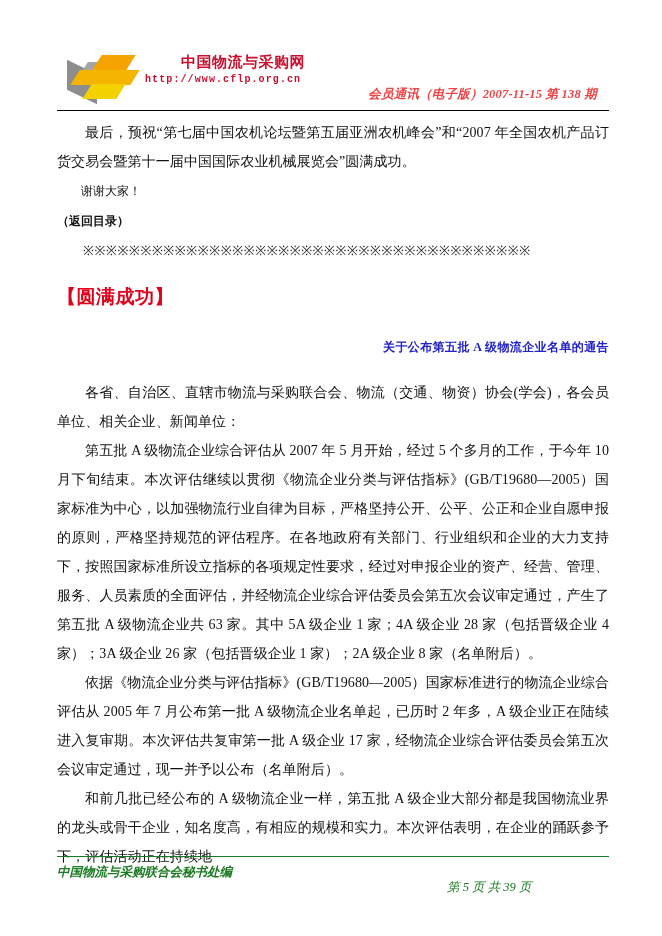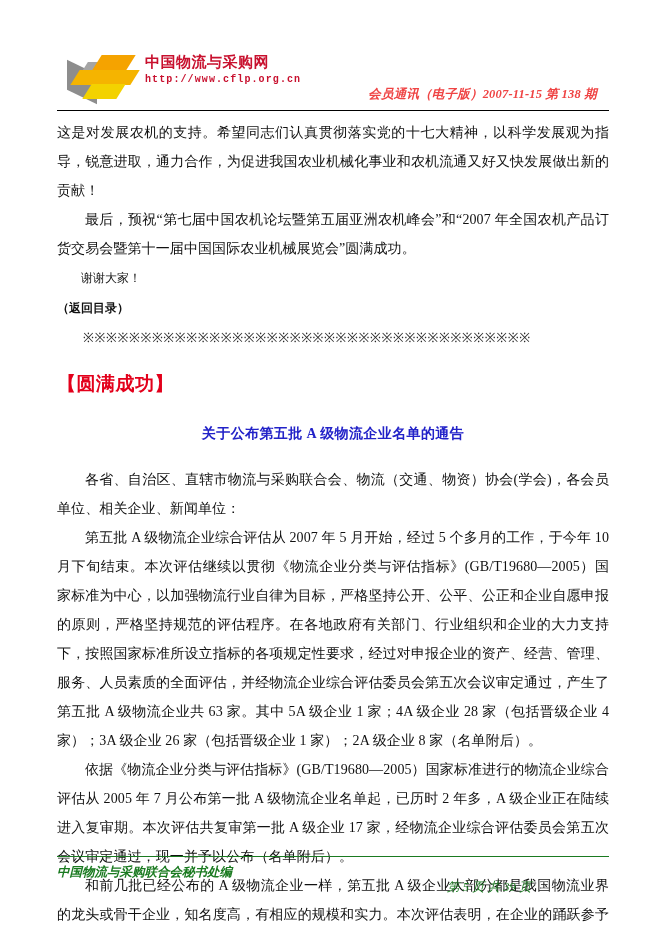--- a/index.html
+++ b/index.html
@@ -85,20 +85,21 @@
     width: 160px;
   }
   #logo-title {
     font-family: "DejaVu Sans", sans-serif;
     font-weight: bold;
     font-size: 15px;
     letter-spacing: 0.5px;
     color: #c8102e;
     line-height: 20px;
     white-space: nowrap;
+    text-align: right;
   }
   #logo-url {
     font-family: "Liberation Mono", "DejaVu Sans Mono", monospace;
     font-weight: bold;
     font-size: 10px;
     letter-spacing: 1.1px;
     color: #c8102e;
     line-height: 16px;
     margin-top: 0;
     white-space: nowrap;
@@ -173,24 +174,24 @@
     margin: 14px 0 0 0;
     font-size: 19px;
     font-weight: bold;
     color: #e3001b;
     line-height: 34px;
     letter-spacing: 0.5px;
   }
 
   .doc-title {
     margin: 18px 0 16px 0;
-    font-size: 14px;
+    font-size: 12px;
     font-weight: bold;
     color: #2222c8;
-    text-align: center;
+    text-align: right;
     line-height: 30px;
     letter-spacing: 0.4px;
   }
 
   
   #footer-rule {
     position: absolute;
     left: 57px;
     top: 856px;
     width: 552px;
@@ -247,21 +248,20 @@
         </div>
       </div>
 
       <div id="issue-line">会员通讯（电子版）2007-11-15 第 138 期</div>
     </div>
     <div id="header-rule"></div>
   </div>
 
   <div id="content">
 
-    <p class="body-para noindent">这是对发展农机的支持。希望同志们认真贯彻落实党的十七大精神，以科学发展观为指导，锐意进取，通力合作，为促进我国农业机械化事业和农机流通又好又快发展做出新的贡献！</p>
 
     <p class="body-para">最后，预祝“第七届中国农机论坛暨第五届亚洲农机峰会”和“2007 年全国农机产品订货交易会暨第十一届中国国际农业机械展览会”圆满成功。</p>
 
     <p class="thanks-line">谢谢大家！</p>
 
     <p class="return-line">（返回目录）</p>
 
     <p class="star-line">※※※※※※※※※※※※※※※※※※※※※※※※※※※※※※※※※※※※※※※</p>
 
     <p class="section-tag">【圆满成功】</p>

